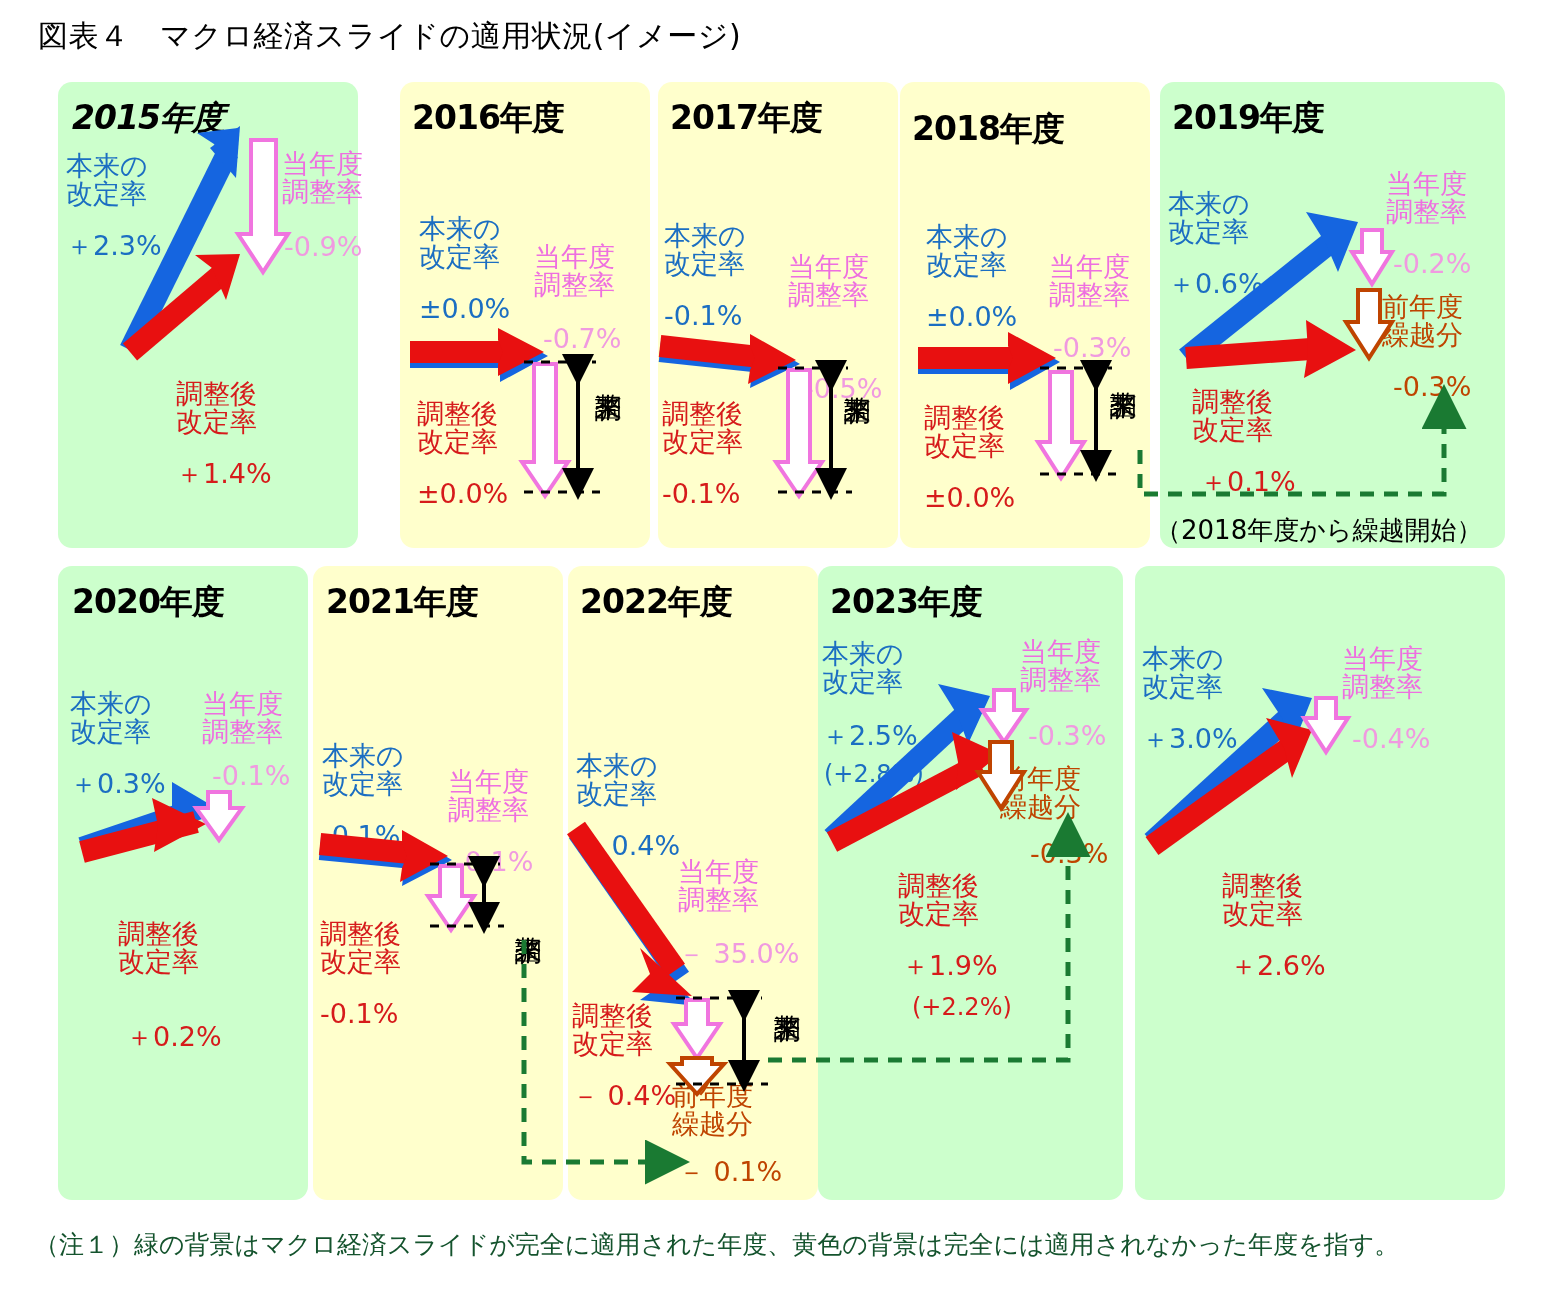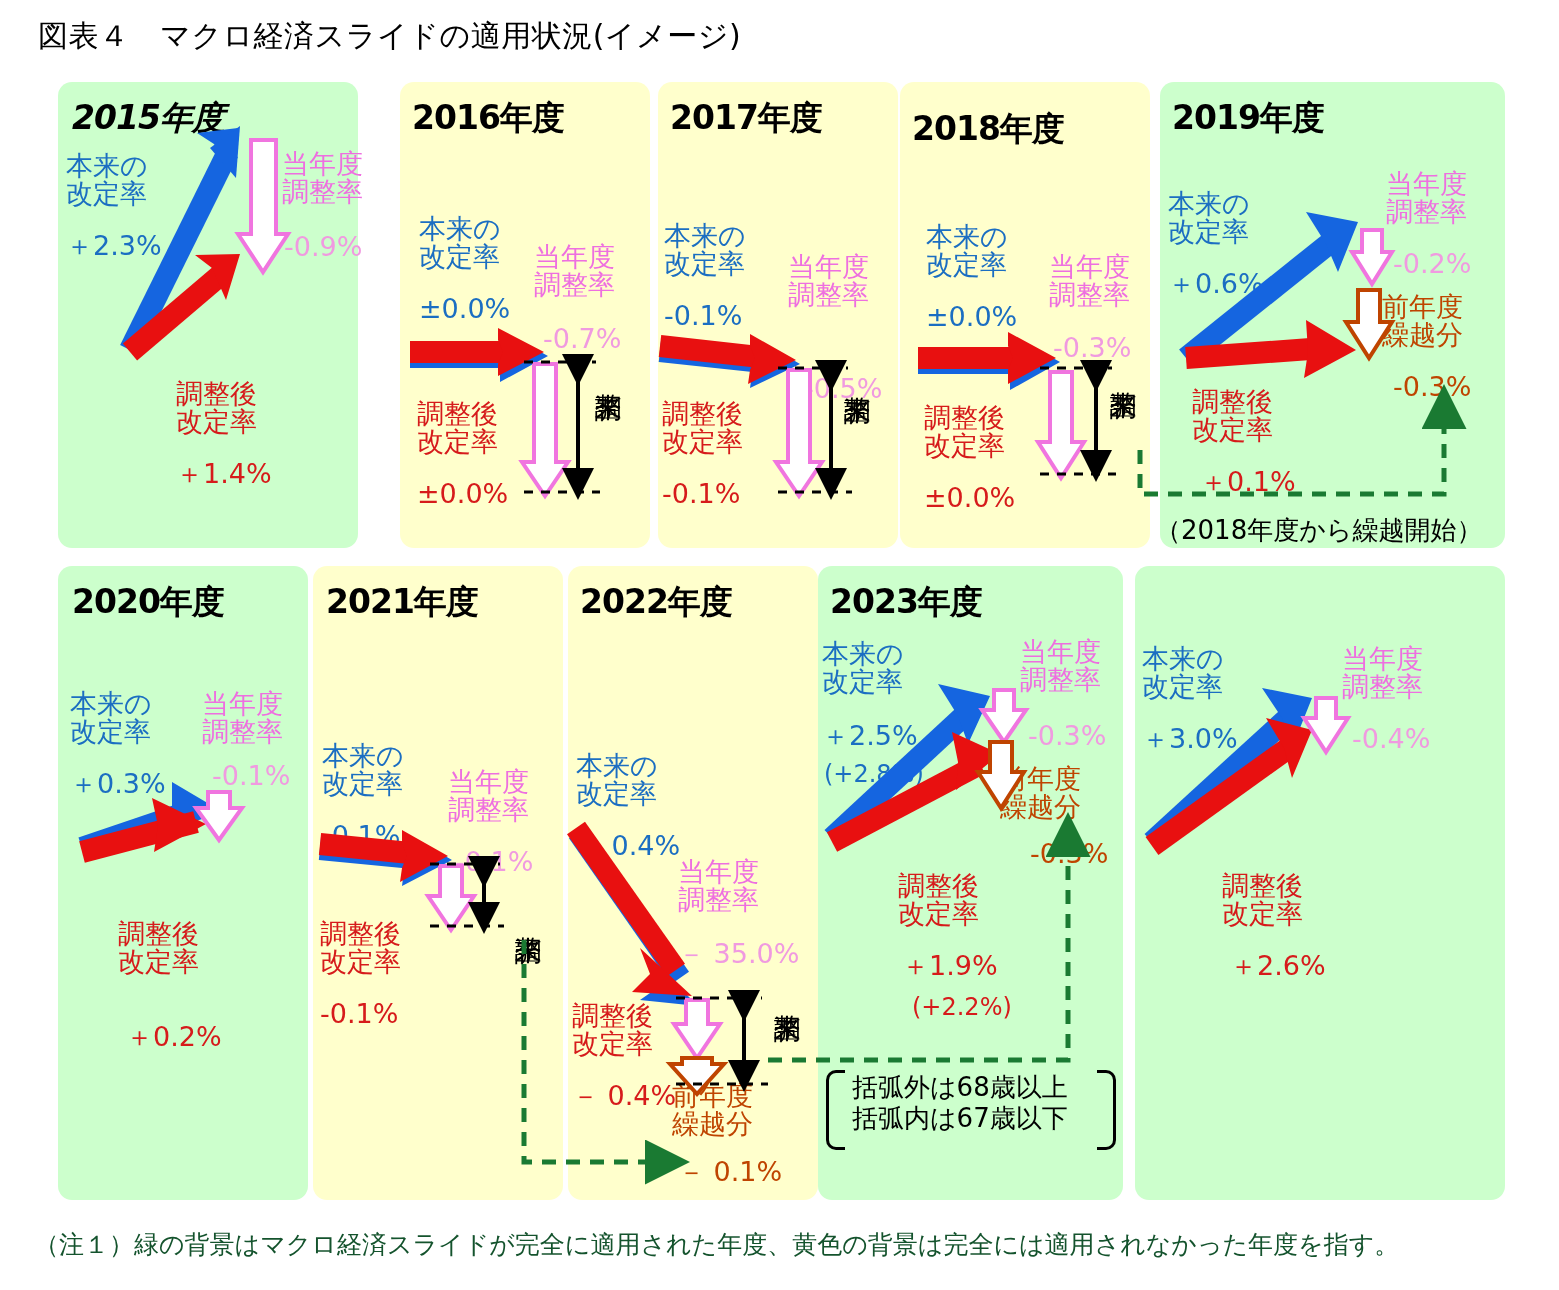--- a/index.html
+++ b/index.html
@@ -208,22 +208,20 @@
   <div class="lbl pink" style="left:1020px;top:638px;">当年度
 調整率</div>
   <div class="lbl pinklight num" style="left:1028px;top:722px;">-0.3%</div>
   <div class="lbl brown" style="left:1000px;top:765px;">前年度
 繰越分</div>
   <div class="lbl brown num" style="left:1030px;top:840px;">-0.3%</div>
   <div class="lbl red" style="left:898px;top:872px;">調整後
 改定率</div>
   <div class="lbl red num" style="left:902px;top:952px;">＋1.9%</div>
   <div class="lbl red num small" style="left:912px;top:995px;">(+2.2%)</div>
-  <div class="bracketbox" style="left:826px;top:1068px;width:290px;height:84px;">括弧外は68歳以上
-括弧内は67歳以下</div>
 
   <div class="panel green" style="left:1135px;top:566px;width:370px;height:634px;"></div>
   <div class="lbl blue" style="left:1142px;top:645px;">本来の
 改定率</div>
   <div class="lbl blue num" style="left:1142px;top:725px;">＋3.0%</div>
   <div class="lbl pink" style="left:1342px;top:645px;">当年度
 調整率</div>
   <div class="lbl pinklight num" style="left:1352px;top:725px;">-0.4%</div>
   <div class="lbl red" style="left:1222px;top:872px;">調整後
 改定率</div>

